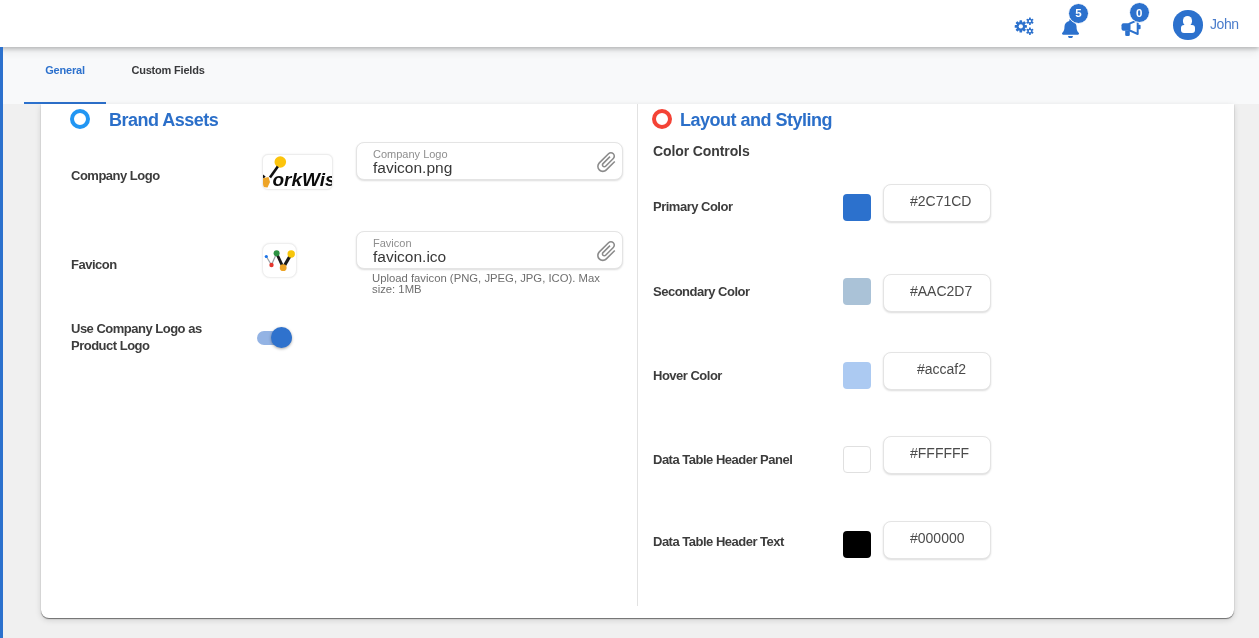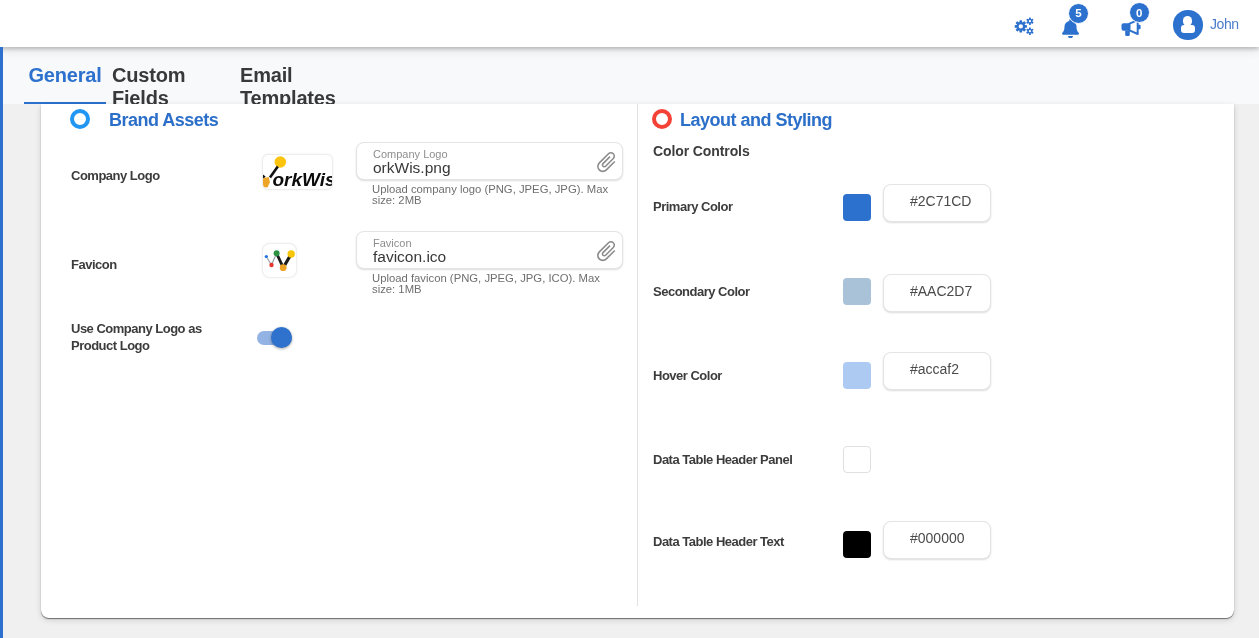--- a/index.html
+++ b/index.html
@@ -5,21 +5,21 @@
 * { margin:0; padding:0; box-sizing:border-box; }
 html,body { width:1259px; height:638px; overflow:hidden; background:#f0f0f0;
   font-family:"Liberation Sans", sans-serif; }
 
 #topbar { position:absolute; left:0; top:0; width:1259px; height:47px; background:#ffffff;
   box-shadow:0 2px 4px rgba(0,0,0,.22), 0 5px 9px rgba(0,0,0,.07); z-index:30; }
 #leftstrip { position:absolute; left:0; top:47px; width:3px; height:591px; background:#2c71cd; z-index:40; }
 
 #tabstrip { position:absolute; left:0; top:47px; width:1259px; height:57px; background:#f8f9fa; z-index:5; }
 .tab { position:absolute; top:0; height:44px; display:flex; align-items:flex-start; justify-content:center;
-  padding-top:17px; font-size:20px; font-weight:bold; color:#38393b; letter-spacing:-0.2px; }
+  padding-top:17px; font-size:11px; font-weight:bold; color:#38393b; letter-spacing:-0.2px; }
 #tab1 { left:24px; width:82px; color:#2c71cd; }
 #tab2 { left:112px; width:112px; }
 #tab3 { left:240px; width:128px; }
 #inkbar { position:absolute; left:24px; top:54.6px; width:82px; height:2.8px; background:#2c71cd; }
 
 #card { position:absolute; left:41px; top:104px; width:1193px; height:514px; background:#ffffff;
   border-radius:0 0 8px 8px; box-shadow:0 1px 1px rgba(0,0,0,.5), 0 2px 6px rgba(0,0,0,.14); z-index:10; }
 #divider { position:absolute; left:596px; top:0px; width:1px; height:502px; background:#e2e2e2; }
 
 .ring { position:absolute; width:20px; height:20px; border-radius:50%; }
@@ -45,21 +45,20 @@
 .badge { position:absolute; width:21px; height:21px; border-radius:50%; background:#2c71cd; border:1.8px solid #fff;
   color:#fff; font-size:11.5px; font-weight:bold; display:flex; align-items:center; justify-content:center; z-index:2; }
 #john { position:absolute; left:1210px; top:16px; font-size:14px; letter-spacing:-0.4px; color:#4a7ccb; }
 #avatar { position:absolute; left:1173px; top:10px; width:29.5px; height:29.5px; border-radius:50%; background:#2c71cd; overflow:hidden; }
 </style>
 </head>
 <body>
 <div id="tabstrip">
   <div class="tab" id="tab1">General</div>
   <div class="tab" id="tab2">Custom Fields</div>
-  <div class="tab" id="tab3">Email Templates</div>
   <div id="inkbar"></div>
 </div>
 
 <div id="card">
   <div id="divider"></div>
 
   <div class="ring" style="left:29px; top:4.5px; border:4px solid #2196f3;"></div>
   <div class="sechead" style="left:68px; top:5.5px;">Brand Assets</div>
 
   <div class="lbl" style="left:30px; top:64.2px;">Company Logo</div>
@@ -68,26 +67,25 @@
     <svg width="69" height="34" viewBox="0 0 69 34">
       <circle cx="17.3" cy="7" r="5.8" fill="#fcc40c"></circle>
       <line x1="14.8" y1="11.5" x2="7" y2="22.5" stroke="#111" stroke-width="2.6"></line>
       <path d="M -1 23.5 L 5.5 22 L 7 27 L 4.5 32.5 L -1 32 Z" fill="#eda427"></path>
       <path d="M 0 19.5 L 2.6 21.6 L 1 23.3 L -1 22 Z" fill="#111"></path>
       <text x="9.5" y="31" font-size="19" font-weight="bold" font-style="italic" fill="#0c0c0c" font-family="Liberation Sans">orkWis</text>
     </svg>
   </div>
   <div class="ibox" style="left:315px; top:38px; width:267px; height:38px;">
     <div class="ilabel">Company Logo</div>
-    <div class="ivalue">orkWis.png</div>
+    <div class="ivalue">favicon.png</div>
     <svg style="position:absolute; right:3.5px; top:5.5px;" width="25" height="26" viewBox="0 0 24 24">
       <path transform="rotate(45 12 12)" fill="#8b8b8b" d="M16.5 6v11.5c0 2.21-1.79 4-4 4s-4-1.79-4-4V5c0-1.38 1.12-2.5 2.5-2.5s2.5 1.12 2.5 2.5v10.5c0 .55-.45 1-1 1s-1-.45-1-1V6H10v9.5c0 1.38 1.12 2.5 2.5 2.5s2.5-1.12 2.5-2.5V5c0-2.21-1.79-4-4-4S7 2.79 7 5v12.5c0 3.04 2.46 5.5 5.5 5.5s5.5-2.46 5.5-5.5V6h-1.5z"></path>
     </svg>
   </div>
-  <div class="helper" style="left:331px; top:80px;">Upload company logo (PNG, JPEG, JPG). Max size: 2MB</div>
 
   <div class="lbl" style="left:30px; top:153.2px;">Favicon</div>
   <div style="position:absolute; left:221px; top:139px; width:35px; height:35px; background:#fff;
        border:1px solid #efefef; border-radius:8px; box-shadow:0 0 2px rgba(0,0,0,.08);">
     <svg width="33" height="33" viewBox="0 0 33 33">
       <line x1="3.3" y1="12.5" x2="8.5" y2="21" stroke="#9aa0a6" stroke-width="1.2"></line>
       <line x1="8.5" y1="21" x2="13.6" y2="9.3" stroke="#9aa0a6" stroke-width="1.2"></line>
       <line x1="13.6" y1="9.3" x2="20.2" y2="23.7" stroke="#1b1b1b" stroke-width="2.8"></line>
       <line x1="20.2" y1="23.7" x2="28.2" y2="10" stroke="#1b1b1b" stroke-width="3.2"></line>
       <circle cx="3.3" cy="12.5" r="1.6" fill="#1a73e8"></circle>
@@ -122,26 +120,29 @@
     </div>
 
   <div class="lbl" style="left:612px; top:179.6px;">Secondary Color</div>
   <div class="swatch" style="top:173.5px; background:#aac2d7;"></div>
   <div class="cbox" style="top:170px;">
       <span>#AAC2D7</span>
     </div>
 
   <div class="lbl" style="left:612px; top:263.7px;">Hover Color</div>
   <div class="swatch" style="top:257.5px; background:#accaf2;"></div>
-  <div class="cbox" style="top:247.5px;">
+  <div class="cbox" style="top:247.5px;padding-left:7px;">
       <span>#accaf2</span>
     </div>
 
   <div class="lbl" style="left:612px; top:347.9px;">Data Table Header Panel</div>
   <div class="swatch" style="top:341.5px; background:#ffffff; border:1px solid #e0e0e0;"></div>
+  <div class="cbox" style="top:331.5px;">
+      <span>#FFFFFF</span>
+    </div>
 
   <div class="lbl" style="left:612px; top:430px;">Data Table Header Text</div>
   <div class="swatch" style="top:426.5px; background:#000000;"></div>
   <div class="cbox" style="top:416.5px;text-align:right;">
       <span>#000000</span>
     </div>
 </div>
 
 <div id="topbar">
 

